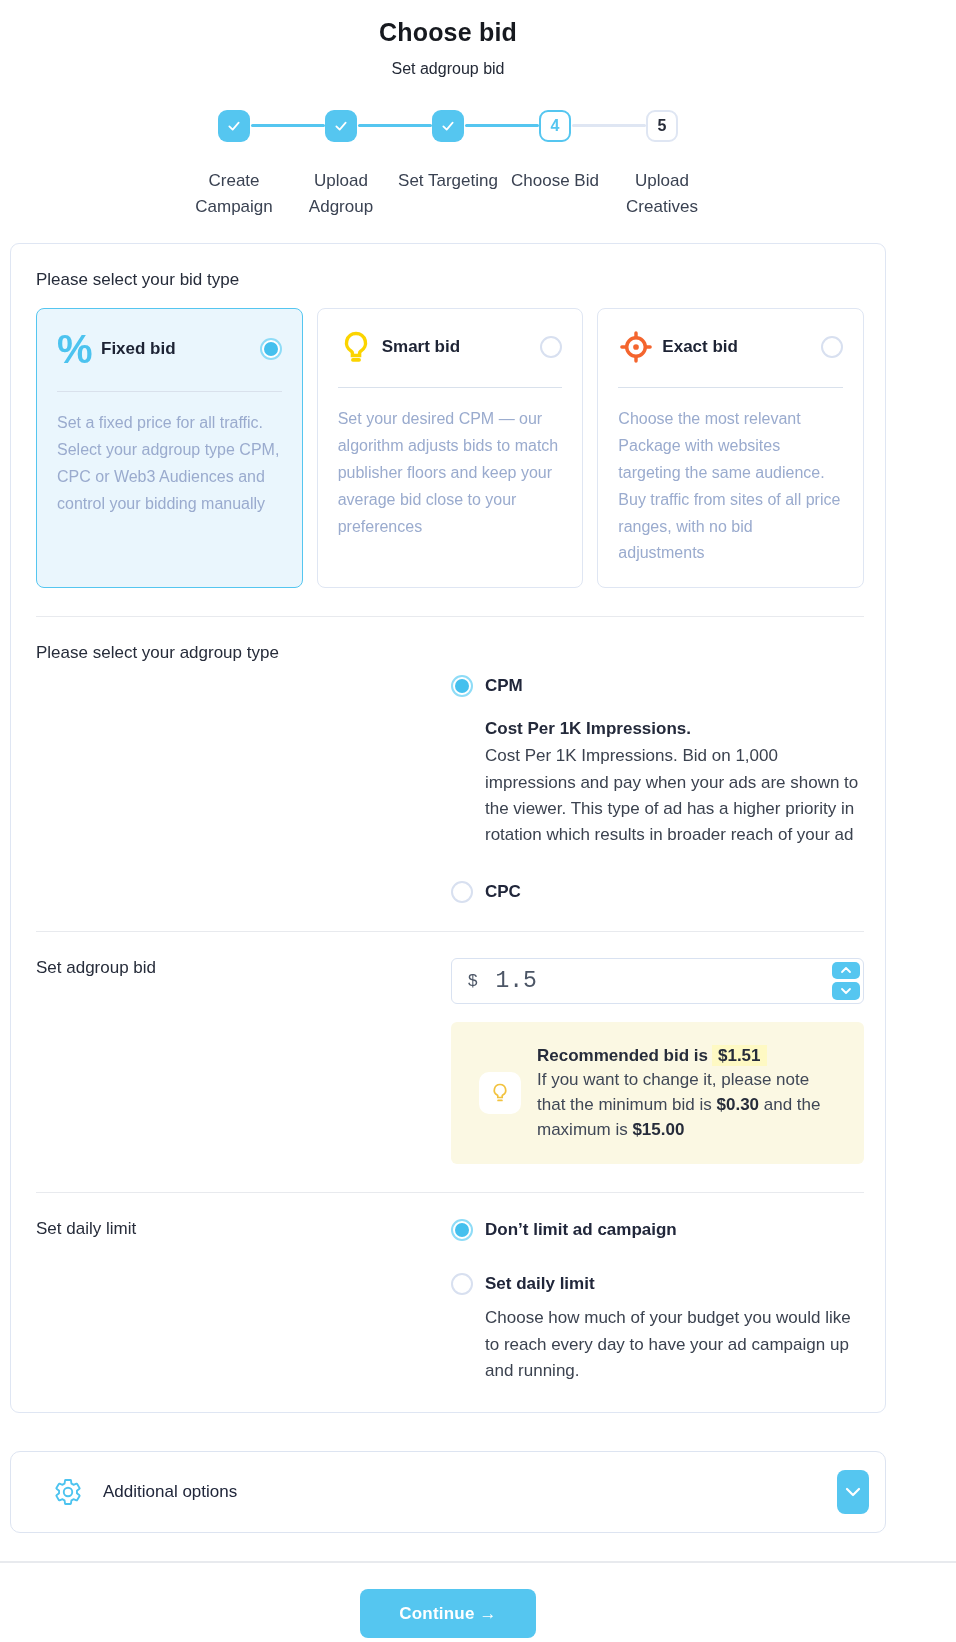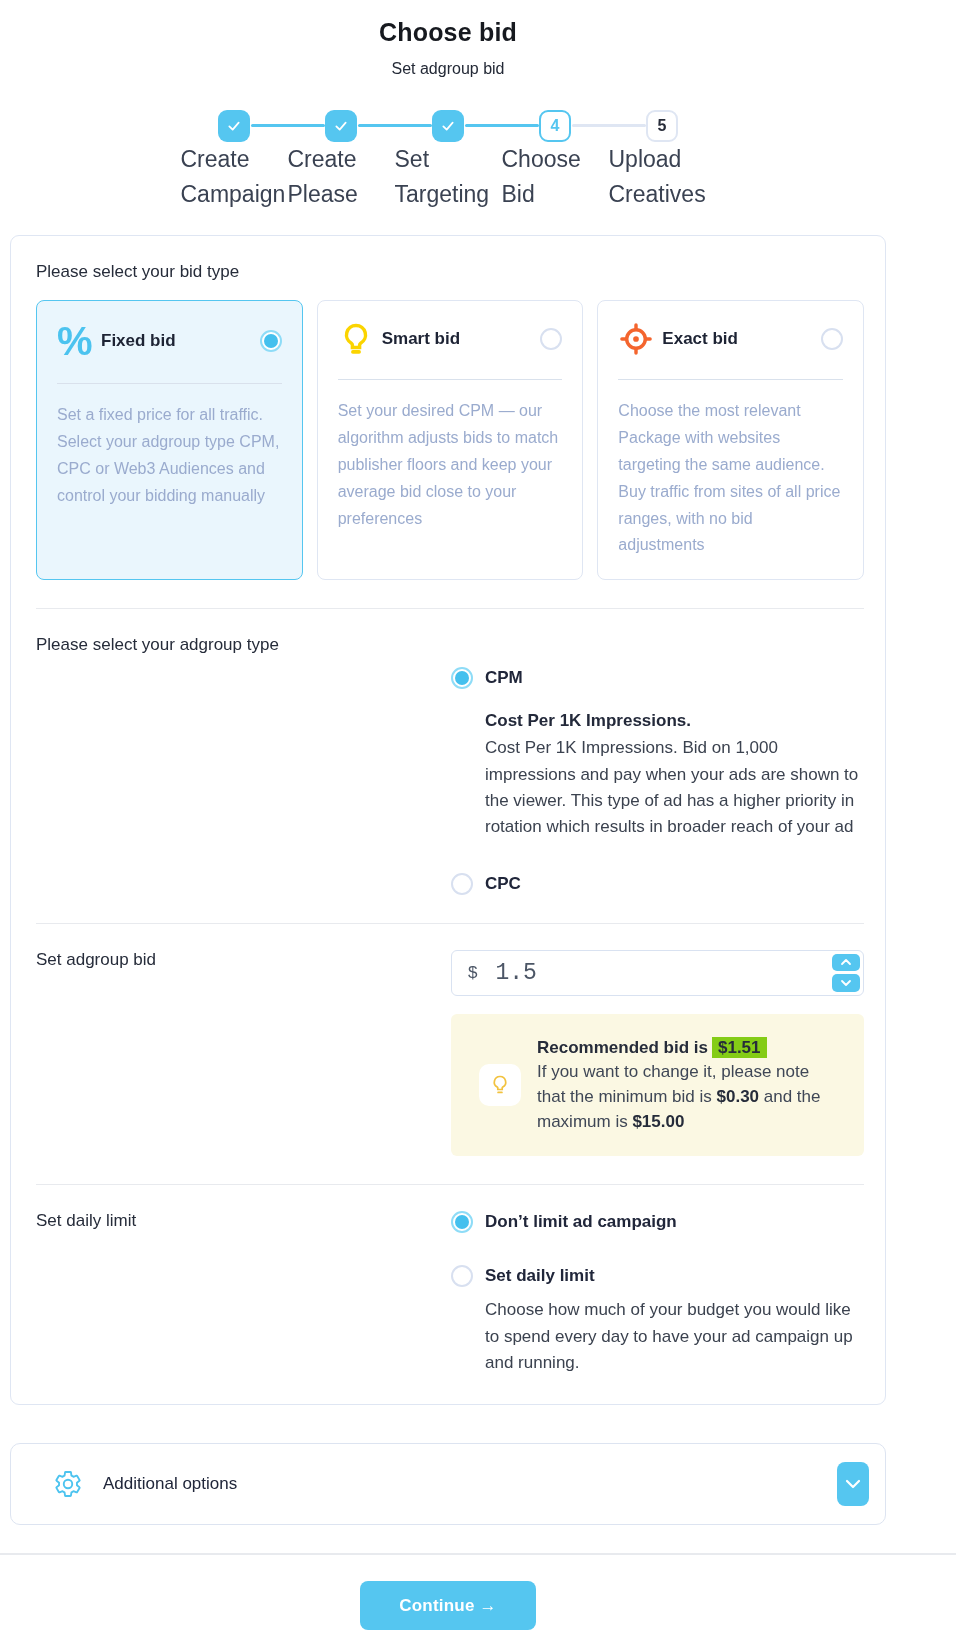--- a/index.html
+++ b/index.html
@@ -20,21 +20,21 @@
   .stepper { width:535px; margin:32px auto 0; position:relative; }
   .step-row { display:flex; }
   .step-col { width:107px; display:flex; flex-direction:column; align-items:center; }
   .step-box {
     width:32px; height:32px; border-radius:9px; display:flex; align-items:center; justify-content:center;
     font-size:16px; font-weight:700; cursor:pointer; background:#55c6f0; position:relative; z-index:2;
   }
   .step-box.done { background:#55c6f0; }
   .step-box.current { background:#fff; border:2px solid #55c6f0; color:#55c6f0; }
   .step-box.todo { background:#fff; border:2px solid #dfe6f3; color:#272c39; }
-  .step-label { margin-top:0; font-size:23px; line-height:1.5; color:#3a4252; text-align:left; }
+  .step-label { margin-top:26px; font-size:17px; line-height:1.5; color:#3a4252; text-align:center; }
   .connector { position:absolute; top:14px; height:3px; border-radius:2px; z-index:1; }
   .connector.blue { background:#55c6f0; }
   .connector.gray { background:#dfe6f3; }
   .c1 { left:70px;  width:74px; }
   .c2 { left:177px; width:74px; }
   .c3 { left:284px; width:74px; }
   .c4 { left:391px; width:74px; }
 
   
   .main-card { margin-top:24px; border:1px solid #dfe6f3; border-radius:9px; padding:0 21px 0 25px; background:#fff; }
@@ -84,21 +84,21 @@
   .spin-btn { flex:1; background:#55c6f0; border:none; border-radius:5px; display:flex; align-items:center; justify-content:center; cursor:pointer; padding:0; }
 
   
   .recommend-box {
     margin-top:18px; background:#fbf8e3; border-radius:6px; padding:22px 24px 22px 28px;
     display:flex; align-items:center; gap:16px;
   }
   .recommend-bulb { width:42px; height:42px; min-width:42px; background:#fff; border-radius:10px; display:flex; align-items:center; justify-content:center; }
   .recommend-text { font-size:17px; line-height:1.45; color:#3f4756; max-width:312px; }
   .recommend-title { font-weight:700; color:#262c3a; }
-  .recommend-value { font-weight:700; color:#262c3a; background:#84cc16; padding:1px 6px; margin-left:4px; }
+  .recommend-value { font-weight:700; color:#262c3a; background:#fef9c3; padding:1px 6px; margin-left:4px; }
   .recommend-strong { font-weight:700; color:#262c3a; }
 
   
   .daily-desc { font-size:17px; line-height:1.55; color:#3b424f; margin:10px 0 0 34px; max-width:400px; }
 
   
   .additional-panel {
     margin-top:38px; border:1px solid #dde4f1; border-radius:10px; background:#fff;
     display:flex; align-items:center; padding:18px 16px 18px 42px; min-height:80px;
   }
@@ -139,21 +139,21 @@
         <div class="step-label">Create Campaign</div>
       </div>
       <div class="step-col">
         <div class="step-box done">
           <span>
             <svg width="16" height="16" viewBox="0 0 24 24">
                 <path d="M5 12.5l5 5L19 7" fill="none" stroke="#fff" stroke-width="2.6" stroke-linecap="round" stroke-linejoin="round"></path>
               </svg>
           </span>
         </div>
-        <div class="step-label">Create Please</div>
+        <div class="step-label">Upload Adgroup</div>
       </div>
       <div class="step-col">
         <div class="step-box done">
           <span>
             <svg width="16" height="16" viewBox="0 0 24 24">
                 <path d="M5 12.5l5 5L19 7" fill="none" stroke="#fff" stroke-width="2.6" stroke-linecap="round" stroke-linejoin="round"></path>
               </svg>
           </span>
         </div>
         <div class="step-label">Set Targeting</div>
@@ -288,21 +288,21 @@
       </div>
       <div class="split-right">
         <div class="radio-line">
           <span class="radio selected"></span>
           <span class="radio-line-label">Don’t limit ad campaign</span>
         </div>
         <div class="radio-line radio-gap">
           <span class="radio"></span>
           <span class="radio-line-label">Set daily limit</span>
         </div>
-        <div class="daily-desc">Choose how much of your budget you would like to spend every day to have your ad campaign up and running.</div>
+        <div class="daily-desc">Choose how much of your budget you would like to reach every day to have your ad campaign up and running.</div>
       </div>
     </div>
 
   </div>
 
   <div class="additional-panel">
     <span>
       <svg width="30" height="30" viewBox="0 0 24 24">
         <path d="M19.14 12.94c.04-.3.06-.61.06-.94 0-.32-.02-.64-.07-.94l2.03-1.58c.18-.14.23-.41.12-.61l-1.92-3.32c-.12-.22-.37-.29-.59-.22l-2.39.96c-.5-.38-1.03-.7-1.62-.94l-.36-2.54c-.04-.24-.24-.41-.48-.41h-3.84c-.24 0-.43.17-.47.41l-.36 2.54c-.59.24-1.13.57-1.62.94l-2.39-.96c-.22-.08-.47 0-.59.22L2.74 8.87c-.12.21-.08.47.12.61l2.03 1.58c-.05.3-.09.63-.09.94s.02.64.07.94l-2.03 1.58c-.18.14-.23.41-.12.61l1.92 3.32c.12.22.37.29.59.22l2.39-.96c.5.38 1.03.7 1.62.94l.36 2.54c.05.24.24.41.48.41h3.84c.24 0 .44-.17.47-.41l.36-2.54c.59-.24 1.13-.56 1.62-.94l2.39.96c.22.08.47 0 .59-.22l1.92-3.32c.12-.22.07-.47-.12-.61l-2.01-1.58z" fill="none" stroke="#4cc3ef" stroke-width="1.5" stroke-linejoin="round"></path>
         <circle cx="12" cy="12" r="3.4" fill="none" stroke="#4cc3ef" stroke-width="1.5"></circle>

